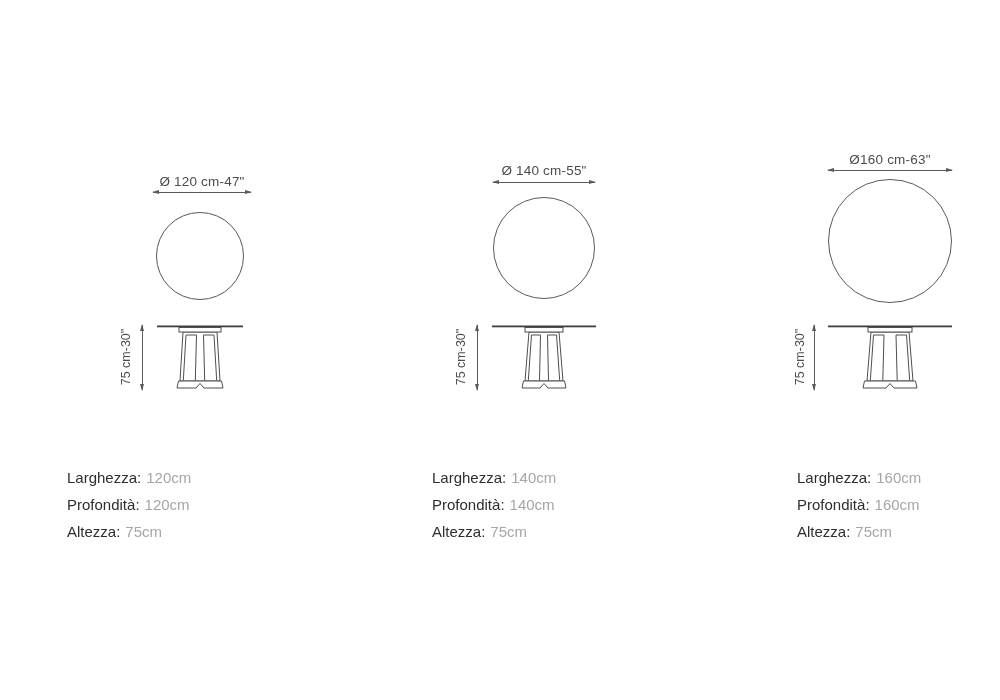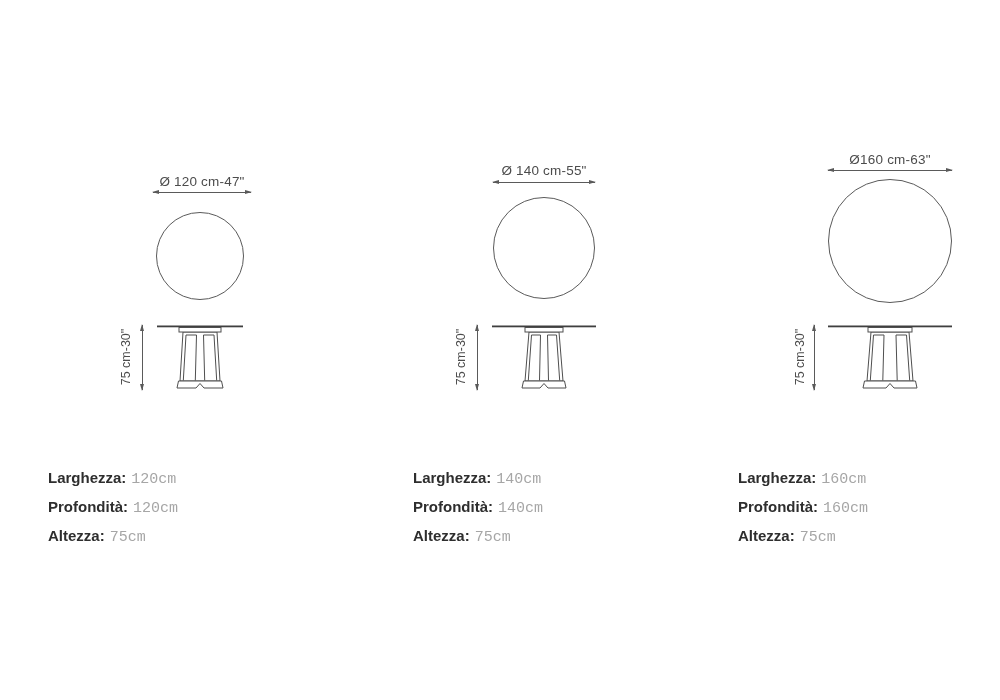--- a/index.html
+++ b/index.html
@@ -65,22 +65,22 @@
     text-align: center;
     font-size: 12.5px;
     color: #4c4c4c;
     white-space: nowrap;
     transform: rotate(-90deg);
   }
 
   
   .specs { position: absolute; }
   .spec-row { font-size: 15px; line-height: 15px; margin-bottom: 12px; white-space: nowrap; }
-  .spec-label { color: #2e2e2e; font-weight: 700; margin-right: 5px; }
-  .spec-value { color: #a6a6a6; font-weight: 400; font-family: Liberation Mono, monospace; }
+  .spec-label { color: #2e2e2e; font-weight: 400; margin-right: 5px; margin-left: 19px; }
+  .spec-value { color: #a6a6a6; font-weight: 400; }
 
   svg .ln { stroke: #4f4f4f; stroke-width: 1; fill: none; }
   svg .fw { stroke: #4f4f4f; stroke-width: 1; fill: #ffffff; }
   svg .top { fill: #3f3f3f; }
 </style>
 </head>
 <body>
 
 <div class="sheet">
 
@@ -154,21 +154,21 @@
 
     <svg class="abs" style="left:828px; top:325px;" width="124" height="64" viewBox="0 0 124 64">
       <rect class="top" x="0" y="0.5" width="124" height="1.8"></rect>
       <path class="fw" d="M 43 7 L 81 7 L 85 56 L 39 56 Z"></path>
       <path class="ln" d="M 42.3 55.5 L 45.5 10 L 56 10 L 54.8 55.5"></path>
       <path class="ln" d="M 69.2 55.5 L 68 10 L 78.5 10 L 81.7 55.5"></path>
       <path class="fw" d="M 35 63 L 36.5 56 L 87.5 56 L 89 63 L 66 63 L 62 58.5 L 58 63 Z"></path>
       <rect class="fw" x="40" y="2.5" width="44" height="4.5"></rect>
     </svg>
 
-    <div class="specs" style="left:738px; top:470px;">
+    <div class="specs" style="left:778px; top:470px;">
       <div class="spec-row">
         <span class="spec-label">Larghezza:</span><span class="spec-value">160cm</span>
       </div>
       <div class="spec-row">
         <span class="spec-label">Profondità:</span><span class="spec-value">160cm</span>
       </div>
       <div class="spec-row">
         <span class="spec-label">Altezza:</span><span class="spec-value">75cm</span>
       </div>
     </div>

